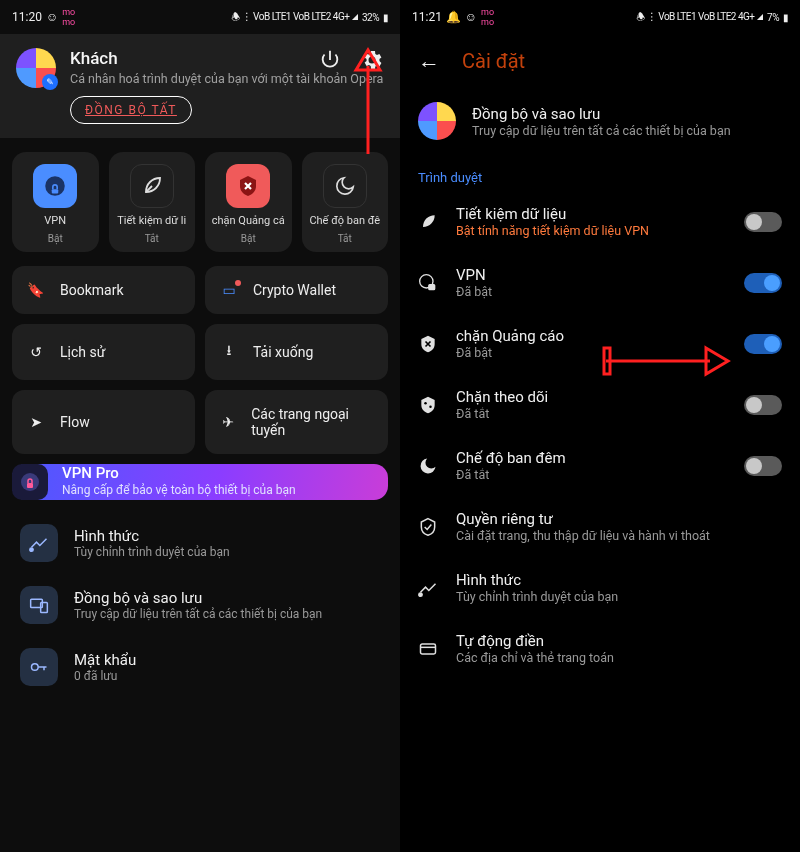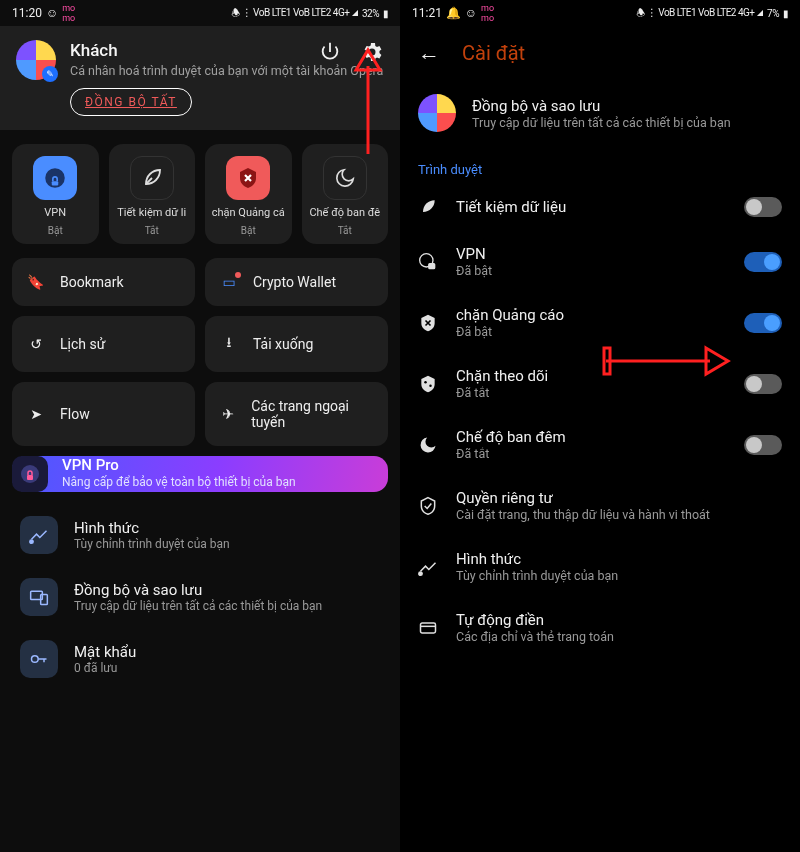--- a/index.html
+++ b/index.html
@@ -9,21 +9,21 @@
   display: flex;
   font-family: -apple-system, Roboto, sans-serif;
   background: #000;
   color: #e4e4e4;
   overflow: hidden;
 }
 .screen { width: 400px; height: 852px; background: #0d0d0d; display: flex; flex-direction: column; position: relative; }
 .screen-right { background: #000; }
 
 
-.status-bar { height: 26px; display: flex; justify-content: space-between; align-items: center; padding: 0 12px; font-size: 12px; color: #eee; }
+.status-bar { height: 34px; display: flex; justify-content: space-between; align-items: center; padding: 0 12px; font-size: 12px; color: #eee; }
 .status-left, .status-right { display: flex; align-items: center; gap: 4px; }
 .status-right { font-size: 10px; letter-spacing: -0.5px; }
 .sb-ico { font-size: 12px; }
 
 
 .profile-card { background: #1f1f1f; padding: 14px 16px 14px 16px; display: flex; align-items: flex-start; gap: 14px; position: relative; }
 .avatar-circ { width: 40px; height: 40px; border-radius: 50%; background: conic-gradient(from 90deg,#fb4e4e 0 90deg,#4f9aff 90deg 180deg,#7d52ff 180deg 270deg,#ffd84f 270deg 360deg); position: relative; flex-shrink: 0; }
 .avatar-badge { position:absolute; bottom:-2px; right:-2px; width:16px; height:16px; border-radius:50%; background:#1e6fff; display:flex; align-items:center; justify-content:center; font-size:9px; color:#fff; }
 .profile-txt { flex: 1; }
 .profile-title { font-size: 17px; font-weight: 500; color:#f5f5f5; margin-bottom:2px; }
@@ -296,20 +296,21 @@
   <div class="section-hdr">Trình duyệt</div>
 
   <div class="setting-row">
     <span class="sr-icon">
       <svg width="20" height="20" viewBox="0 0 24 24" fill="currentColor">
           <path d="M6 18C6 10 12 4 20 4c0 8-6 14-14 14z"></path>
         </svg>
     </span>
     <div class="sr-txt">
       <div class="sr-title">Tiết kiệm dữ liệu</div>
+      <div class="sr-sub sr-sub-warn">Bật tính năng tiết kiệm dữ liệu VPN</div>
     </div>
     <div class="toggle"></div>
   </div>
 
   <div class="setting-row">
     <span class="sr-icon">
       <svg width="20" height="20" viewBox="0 0 24 24" fill="none" stroke="currentColor" stroke-width="1.6">
           <circle cx="10" cy="10" r="8"></circle>
           <rect x="13" y="14" width="7" height="6" rx="1" fill="currentColor"></rect>
         </svg>

